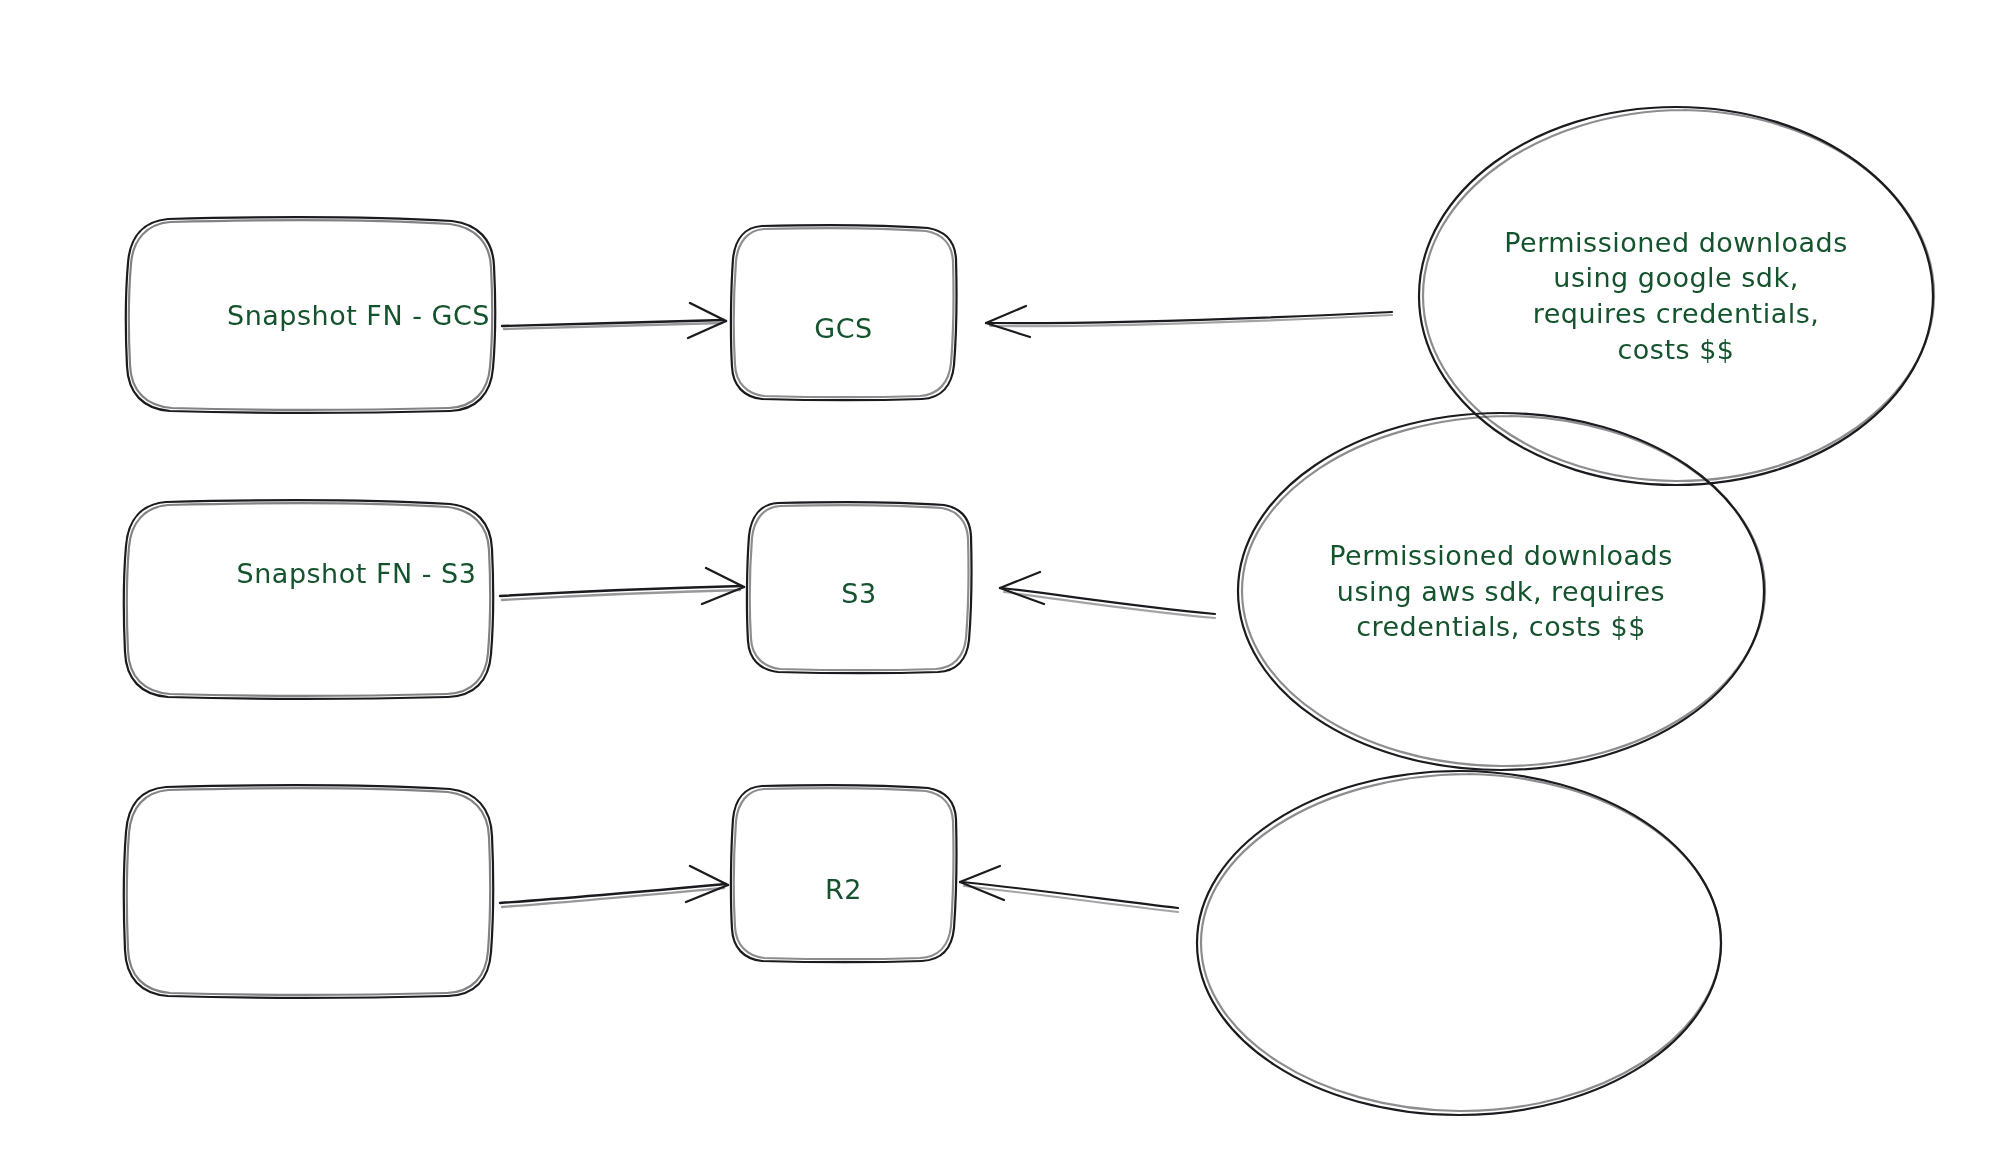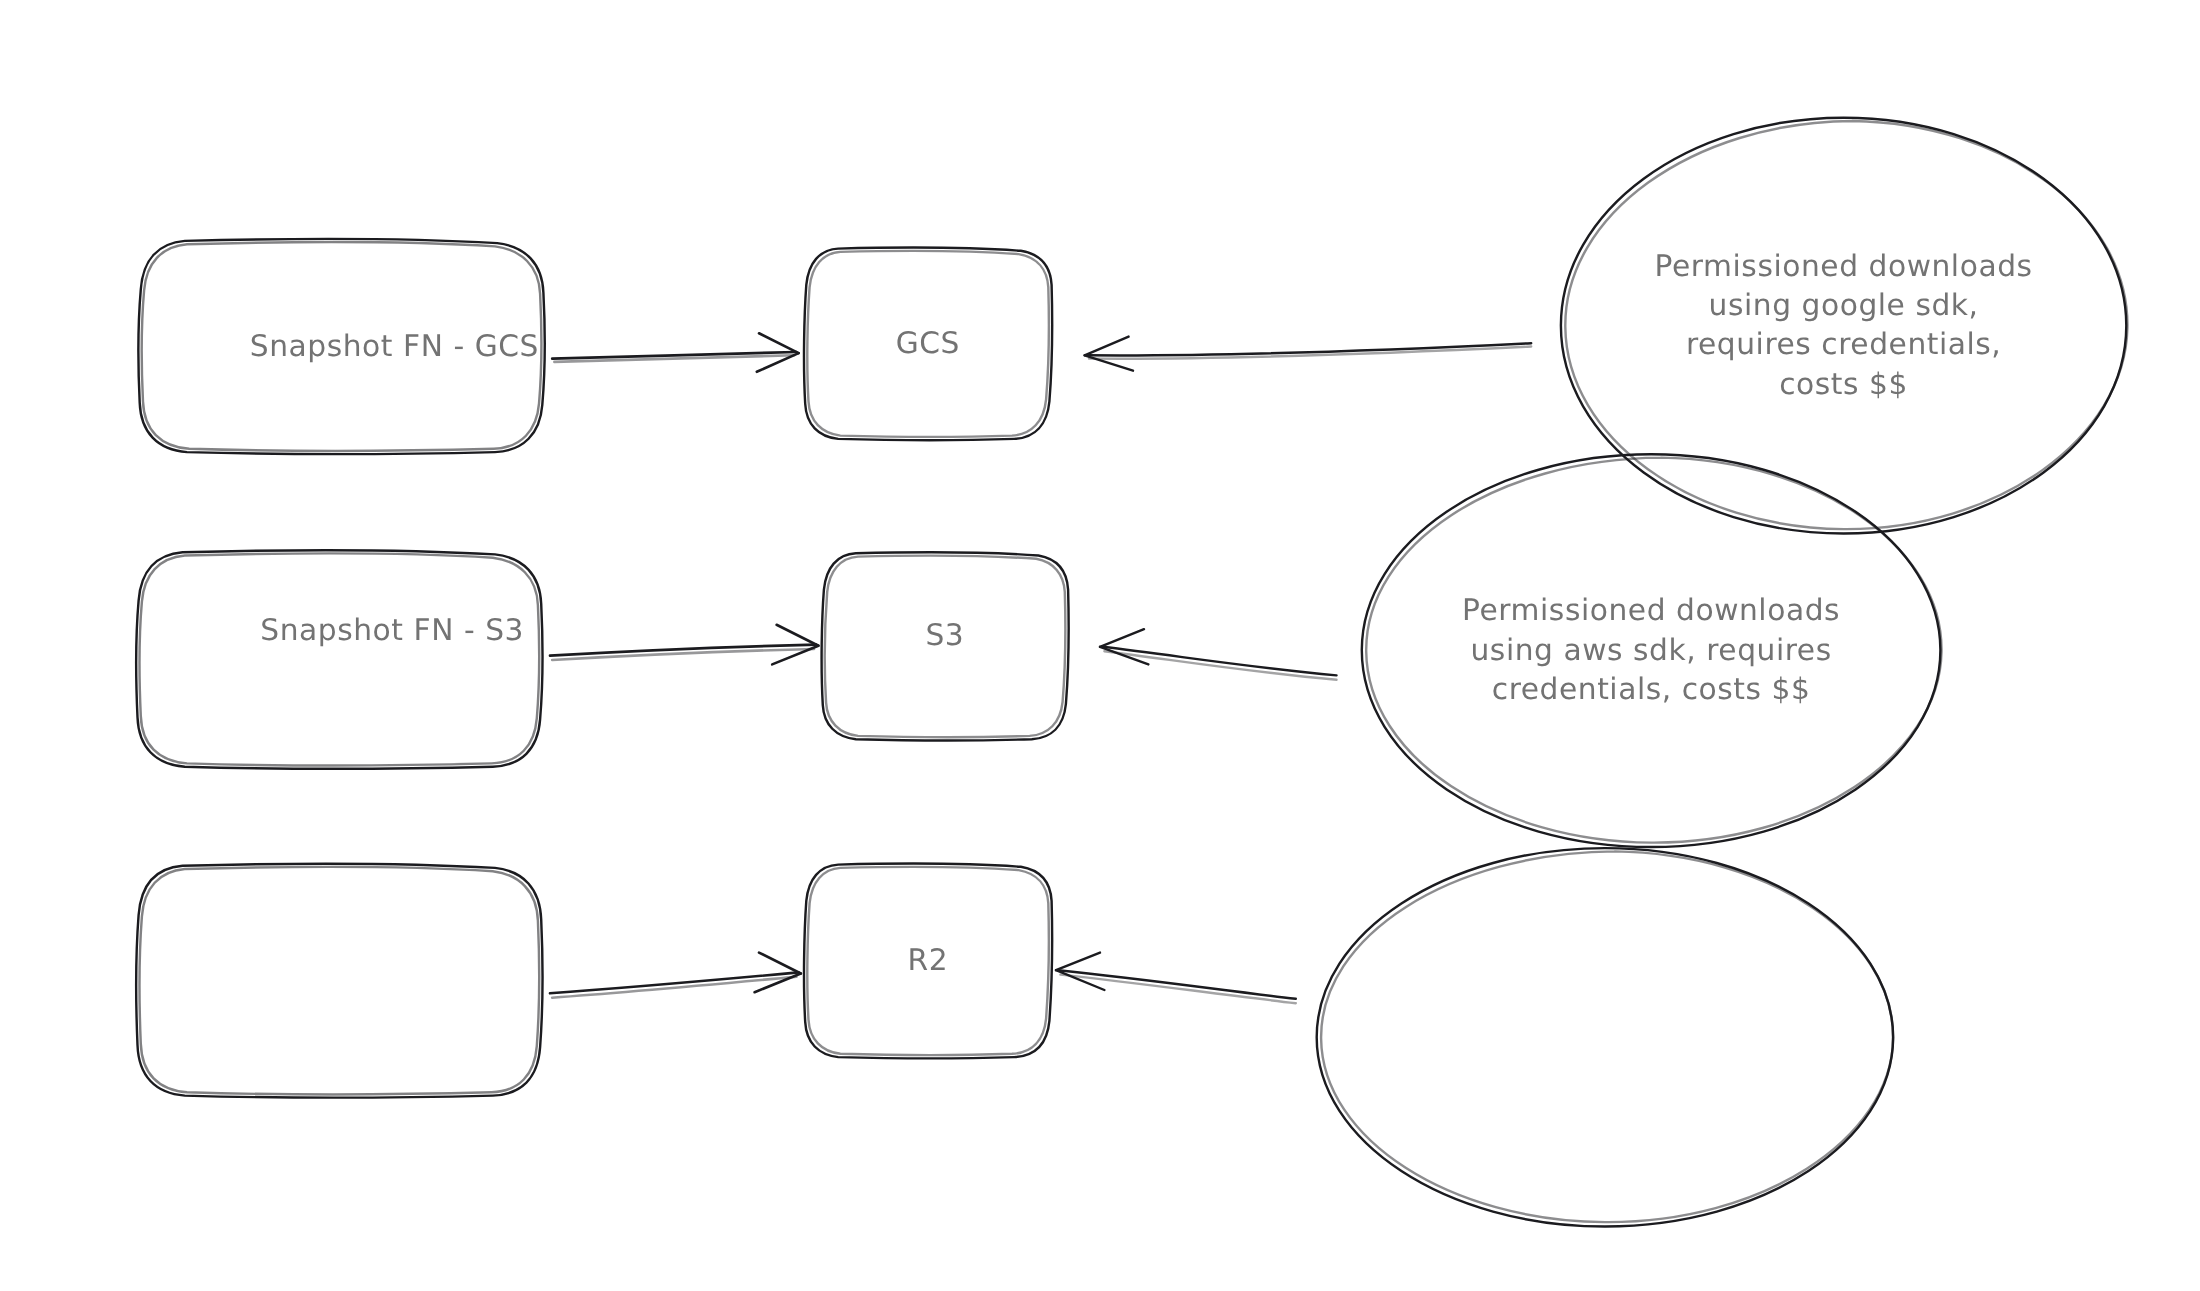--- a/index.html
+++ b/index.html
@@ -26,29 +26,29 @@
     left: 0;
     width: 2000px;
     height: 1174px;
   }
   .node-label {
     position: absolute;
     display: flex;
     align-items: center;
     justify-content: center;
     text-align: center;
-    color: #737373;
+    color: #14532d;
     font-family: "DejaVu Sans", sans-serif;
     letter-spacing: 0.5px;
     white-space: pre-line;
     line-height: 1.32;
     pointer-events: none;
   }
   .label-box      { font-size: 27px; padding-left: 48px; }
-  .label-smallbox { font-size: 27px; }
+  .label-smallbox { font-size: 27px; margin-top: 16px; }
   .label-ellipse  { font-size: 27px; }
 </style>
 </head>
 <body>
 
 <div id="canvas">
 
   <svg id="sketch" viewBox="0 0 2000 1174" xmlns="http://www.w3.org/2000/svg">
 
     <g fill="none" stroke="#1b1b1f" stroke-width="2.2" stroke-linecap="round" stroke-linejoin="round">

